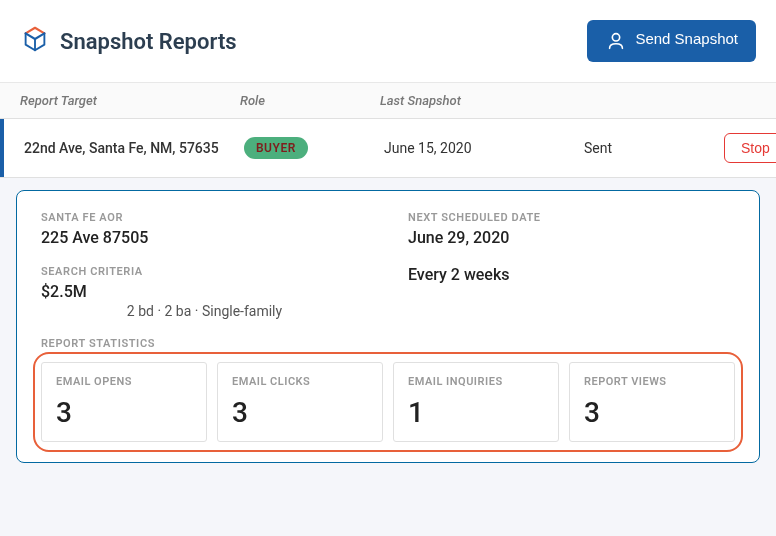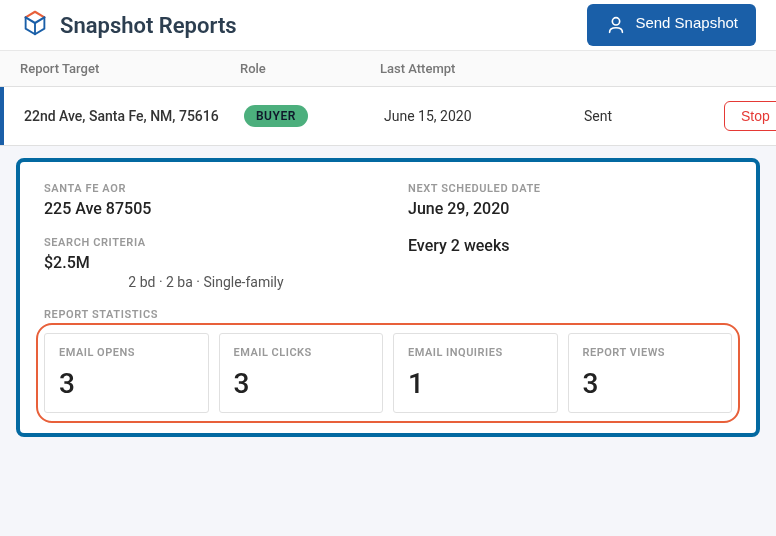--- a/index.html
+++ b/index.html
@@ -9,21 +9,21 @@
       width: 776px;
       min-height: 536px;
       color: #333;
     }
 
     
     .header {
       display: flex;
       align-items: center;
       justify-content: space-between;
-      padding: 4px 20px;
+      padding: 20px 20px;
       background: #fff;
       border-bottom: 1px solid #e8e8e8;
     }
     .header-left {
       display: flex;
       align-items: center;
       gap: 10px;
     }
     .header-title {
       font-size: 22px;
@@ -54,40 +54,41 @@
       display: grid;
       grid-template-columns: 220px 140px 200px 140px 80px;
       border-bottom: 1px solid #e0e0e0;
       padding: 10px 20px;
       background: #fafafa;
     }
     .table-header-cell {
       font-size: 13px;
       color: #777;
       font-weight: 500;
+      font-style: italic;
     }
     .table-data-row {
       display: grid;
       grid-template-columns: 220px 140px 200px 140px 80px;
       padding: 14px 20px;
       align-items: center;
       border-left: 4px solid #1a5fa8;
     }
     .table-cell {
       font-size: 14px;
       color: #333;
     }
     .address-cell {
       font-size: 14px;
       color: #333;
       font-weight: 500;
     }
     .badge-buyer {
       background: #4caf7d;
-      color: #0f172a;
+      color: #7f1d1d;
       border-radius: 20px;
       padding: 4px 12px;
       font-size: 12px;
       font-weight: 600;
       display: inline-block;
       letter-spacing: 0.5px;
     }
     .stop-btn {
       background: #fff;
       color: #e53935;
@@ -97,21 +98,21 @@
       font-size: 14px;
       font-weight: 500;
       cursor: pointer;
     }
 
     
     .detail-card {
       background: #fff;
       margin: 12px 16px;
       border-radius: 8px;
-      border: 4px solid #0369a1;
+      border: 1px solid #0369a1;
       padding: 20px 24px;
     }
     .detail-grid {
       display: grid;
       grid-template-columns: 1fr 1fr;
       gap: 18px 40px;
       margin-bottom: 18px;
     }
     .detail-label {
       font-size: 11px;
@@ -209,25 +210,25 @@
       <path d="M5 20 Q5 15 12 15 Q19 15 19 20" stroke="white" stroke-width="1.8" fill="none" stroke-linecap="round"></path>
     </svg>
     <span>Send Snapshot</span>
   </button>
 </div>
 
 <div class="table-container">
   <div class="table-header-row">
     <div class="table-header-cell">Report Target</div>
     <div class="table-header-cell">Role</div>
-    <div class="table-header-cell">Last Attempt</div>
+    <div class="table-header-cell">Last Snapshot</div>
     <div class="table-header-cell"></div>
   </div>
   <div class="table-data-row">
-    <div class="address-cell">22nd Ave, Santa Fe, NM, 75616</div>
+    <div class="address-cell">22nd Ave, Santa Fe, NM, 57635</div>
     <div class="table-cell">
       <span class="badge-buyer">BUYER</span>
     </div>
     <div class="table-cell">June 15, 2020</div>
     <div class="table-cell">Sent</div>
     <div class="table-cell">
       <button class="stop-btn">Stop</button>
     </div>
   </div>
 </div>

